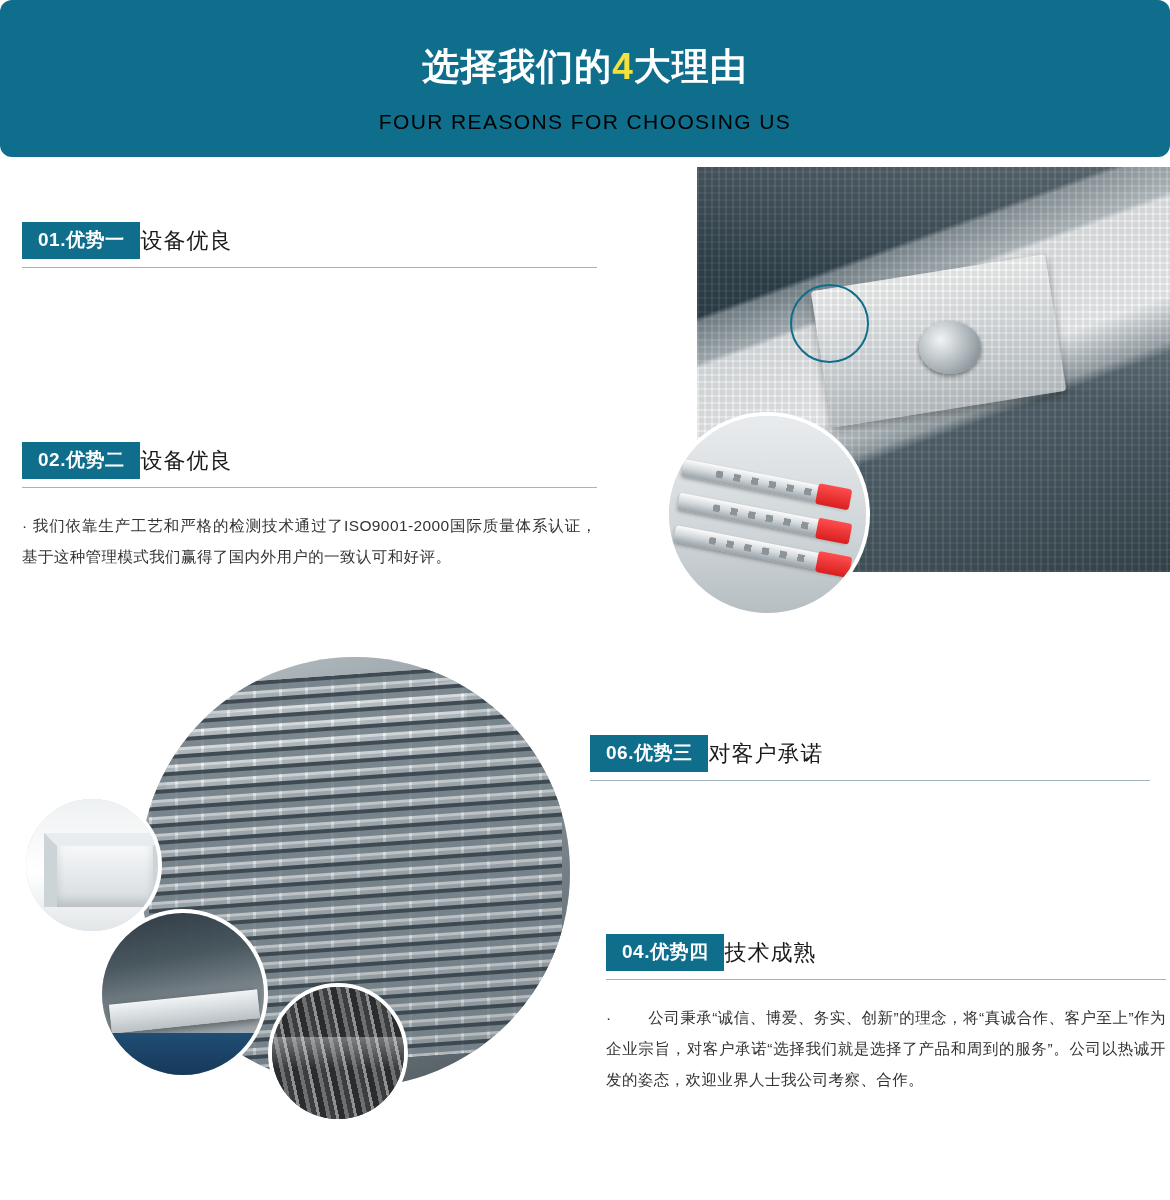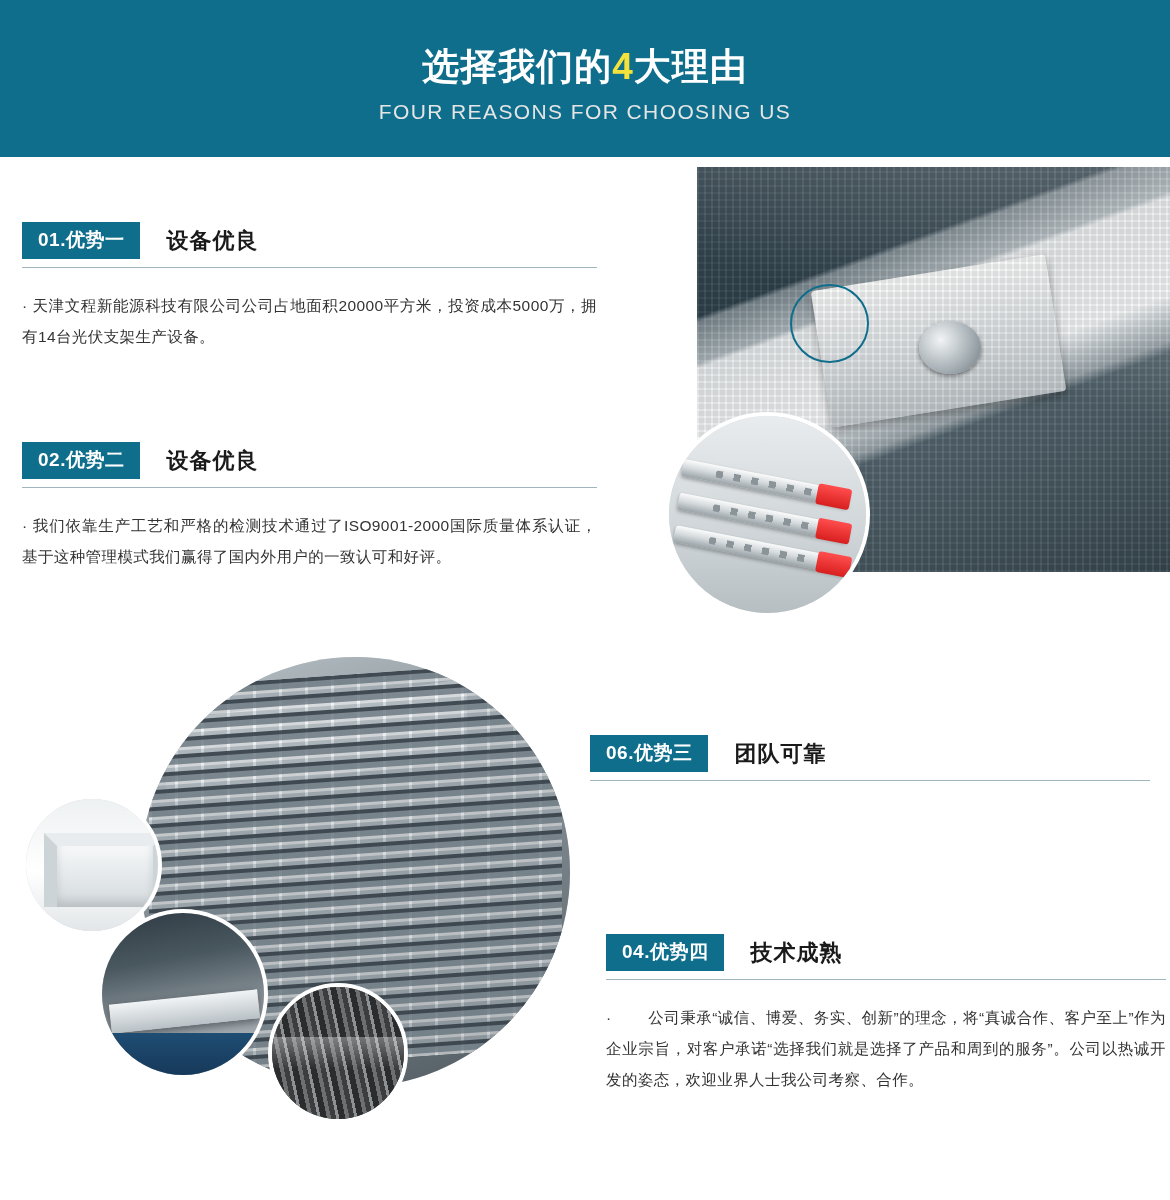--- a/index.html
+++ b/index.html
@@ -17,36 +17,37 @@
 
   
   .header {
     width: 1170px;
     height: 157px;
     background: #0f6e8c;
     position: relative;
     text-align: center;
     box-sizing: border-box;
     padding-top: 44px;
+    border-radius: 12px;
   }
   .header-title {
     font-size: 37px;
     font-weight: bold;
     color: #ffffff;
     letter-spacing: 1px;
     line-height: 46px;
     white-space: nowrap;
   }
   .header-title .highlight {
     color: #f4e23a;
   }
   .header-sub {
-    margin-top: 10px;
+    margin-top: 20px;
     font-size: 21px;
-    color: #e5e5e5;
+    color: #000000;
     letter-spacing: 1.4px;
     font-weight: 500;
   }
 
   
   .content {
     position: relative;
     width: 1170px;
     height: 882px;
   }
@@ -65,23 +66,22 @@
     color: #ffffff;
     font-size: 19px;
     font-weight: bold;
     padding: 7px 16px 8px 16px;
     line-height: 22px;
     white-space: nowrap;
     letter-spacing: 0.5px;
   }
   .feature-title {
     font-size: 22px;
-    font-weight: bold;
+    font-weight: normal;
     color: #1a1a1a;
-    margin-left: 26px;
     white-space: nowrap;
     letter-spacing: 1px;
   }
   .rule {
     border-bottom: 1px solid #9fb6bf;
     margin-top: 8px;
   }
   .feature-body {
     margin-top: 22px;
     font-size: 15.5px;
@@ -278,42 +278,38 @@
 </div>
 
 <div class="content">
 
   <div class="feature" style="left:22px; top:65px; width:575px;">
     <div class="feature-head">
       <div class="badge">01.优势一</div>
       <div class="feature-title">设备优良</div>
     </div>
     <div class="rule"></div>
-    <div class="feature-body">
-      <span class="bullet">·</span>
-      <span>天津文程新能源科技有限公司公司占地面积20000平方米，投资成本5000万，拥有14台光伏支架生产设备。</span>
-    </div>
   </div>
 
   <div class="feature" style="left:22px; top:285px; width:575px;">
     <div class="feature-head">
       <div class="badge">02.优势二</div>
       <div class="feature-title">设备优良</div>
     </div>
     <div class="rule"></div>
     <div class="feature-body">
       <span class="bullet">·</span>
       <span>我们依靠生产工艺和严格的检测技术通过了ISO9001-2000国际质量体系认证，基于这种管理模式我们赢得了国内外用户的一致认可和好评。</span>
     </div>
   </div>
 
   <div class="feature" style="left:590px; top:578px; width:560px;">
     <div class="feature-head">
       <div class="badge">06.优势三</div>
-      <div class="feature-title">团队可靠</div>
+      <div class="feature-title">对客户承诺</div>
     </div>
     <div class="rule"></div>
   </div>
 
   <div class="feature" style="left:606px; top:777px; width:560px;">
     <div class="feature-head">
       <div class="badge">04.优势四</div>
       <div class="feature-title">技术成熟</div>
     </div>
     <div class="rule"></div>

